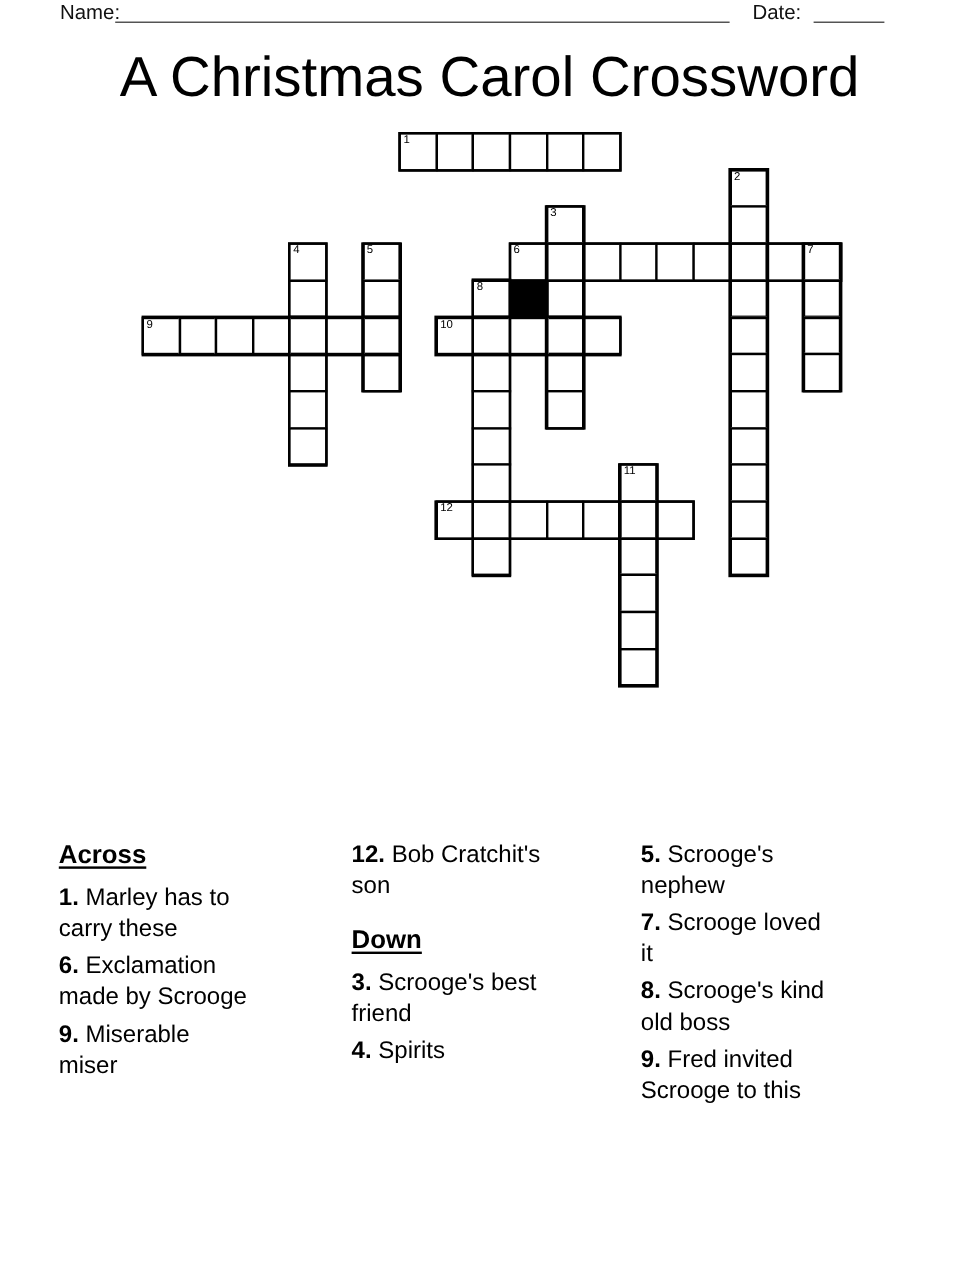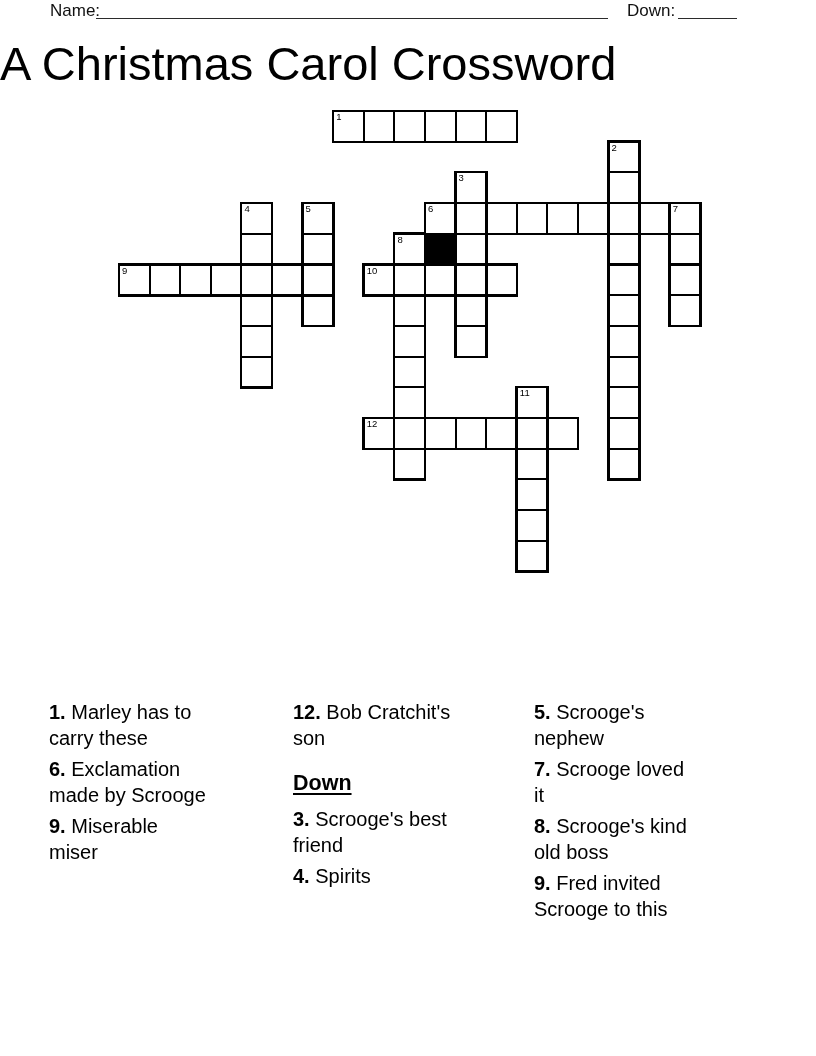--- a/index.html
+++ b/index.html
@@ -8,21 +8,21 @@
 
   
   .hdr-label{position:absolute;top:1px;font-size:17px;color:#111;white-space:nowrap;text-align:center;}
   .name-label{left:50px;}
   .date-label{left:627px;}
   .hline{position:absolute;top:1px;height:17px;border-bottom:1.7px solid #2b2b2b;}
   .name-line{left:96px;width:512px;}
   .date-line{left:678px;width:59px;}
 
   
-  .title{position:absolute;left:0;right:0;top:36px;margin:0;
+  .title{position:absolute;left:0;right:0;top:36px;margin:0;text-align:center;
          font-size:47px;font-weight:400;line-height:1.2;color:#000;}
 
   
   .grid{position:absolute;left:118px;top:110px;width:584px;height:463px;}
   .cell{position:absolute;width:32.6px;height:32.7px;box-sizing:border-box;
         border:2px solid #000;background:#fff;}
   .cell.black{background:#000;}
   .cellnum{position:absolute;top:0px;left:2px;font-size:9.5px;line-height:10px;color:#000;}
   .word-outline{position:absolute;box-sizing:border-box;border:2.6px solid #000;
         background:transparent;pointer-events:none;}
@@ -39,21 +39,21 @@
   .clue{font-size:20px;line-height:26px;margin:0 0 5px 0;}
   .clue b{font-weight:700;}
 </style>
 </head>
 <body>
 
 <div class="page">
 
   <span class="hdr-label name-label">Name:</span>
   <span class="hline name-line"></span>
-  <span class="hdr-label date-label">Down:</span>
+  <span class="hdr-label date-label">Date:</span>
   <span class="hline date-line"></span>
 
   <h1 class="title">A Christmas Carol Crossword</h1>
 
   <div class="grid">
       <div class="cell" style="left: 214.2px; top: 0px;">
         <span class="cellnum">1</span>
       </div>
       <div class="cell" style="left: 244.8px; top: 0px;"></div>
       <div class="cell" style="left: 275.4px; top: 0px;"></div>
@@ -156,20 +156,21 @@
       <div class="word-outline" style="left: 550.3px; top: 91.6px; width: 33.6px; height: 125.8px;"></div>
       <div class="word-outline" style="left: 274.9px; top: 122.3px; width: 33.6px; height: 248.6px;"></div>
       <div class="word-outline" style="left: -0.5px; top: 153px; width: 217.2px; height: 33.7px;"></div>
       <div class="word-outline" style="left: 244.3px; top: 153px; width: 156px; height: 33.7px;"></div>
       <div class="word-outline" style="left: 397.3px; top: 275.8px; width: 33.6px; height: 187.2px;"></div>
       <div class="word-outline" style="left: 244.3px; top: 306.5px; width: 217.2px; height: 33.7px;"></div>
     </div>
 
   <div class="clues">
     <div class="clue-col clue-col-1">
+        <div class="clue-heading">Across</div>
         <p class="clue"><b>1.</b> Marley has to<br>carry these</p>
         <p class="clue"><b>6.</b> Exclamation<br>made by Scrooge</p>
         <p class="clue"><b>9.</b> Miserable<br>miser</p>
       </div>
     <div class="clue-col clue-col-2">
         <p class="clue"><b>12.</b> Bob Cratchit's<br>son</p>
         <div class="clue-heading mid">Down</div>
         <p class="clue"><b>3.</b> Scrooge's best<br>friend</p>
         <p class="clue"><b>4.</b> Spirits</p>
       </div>

